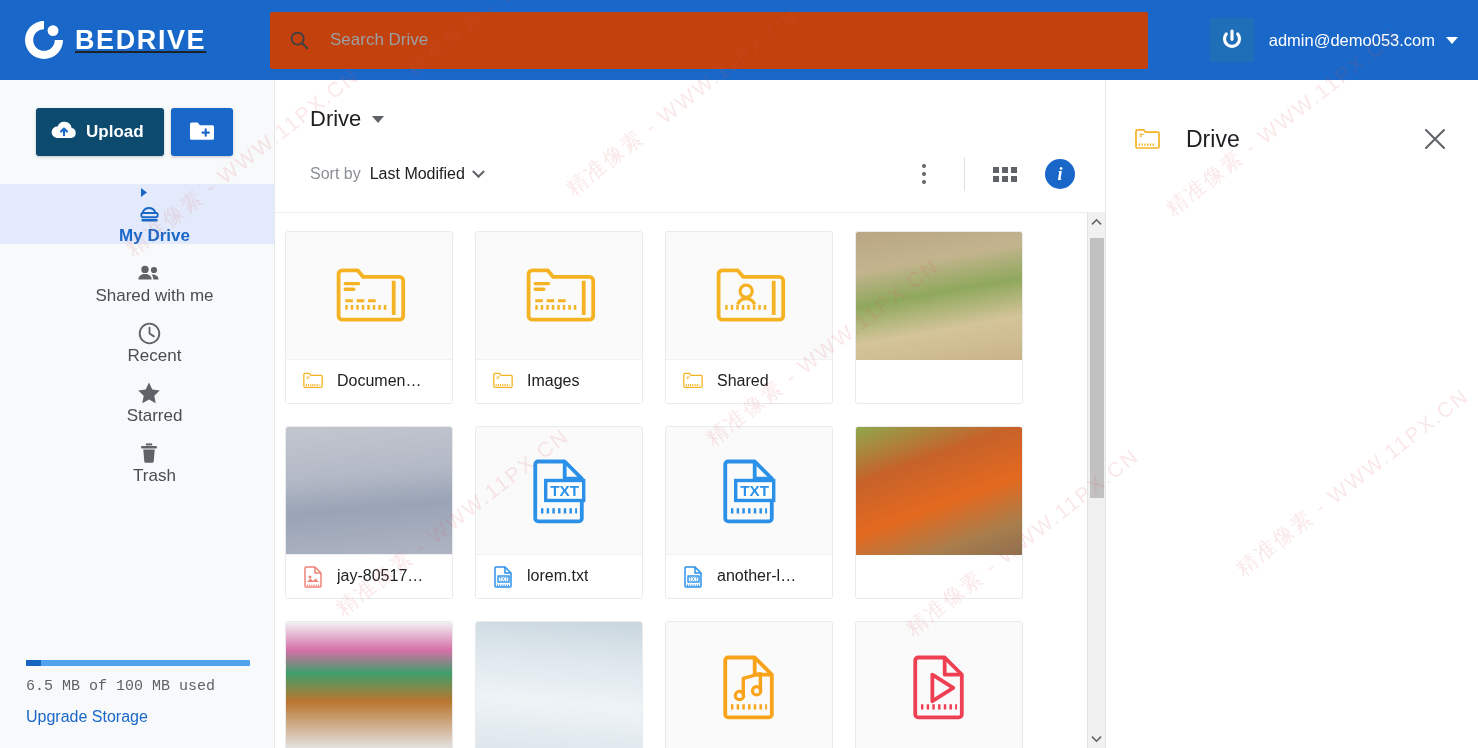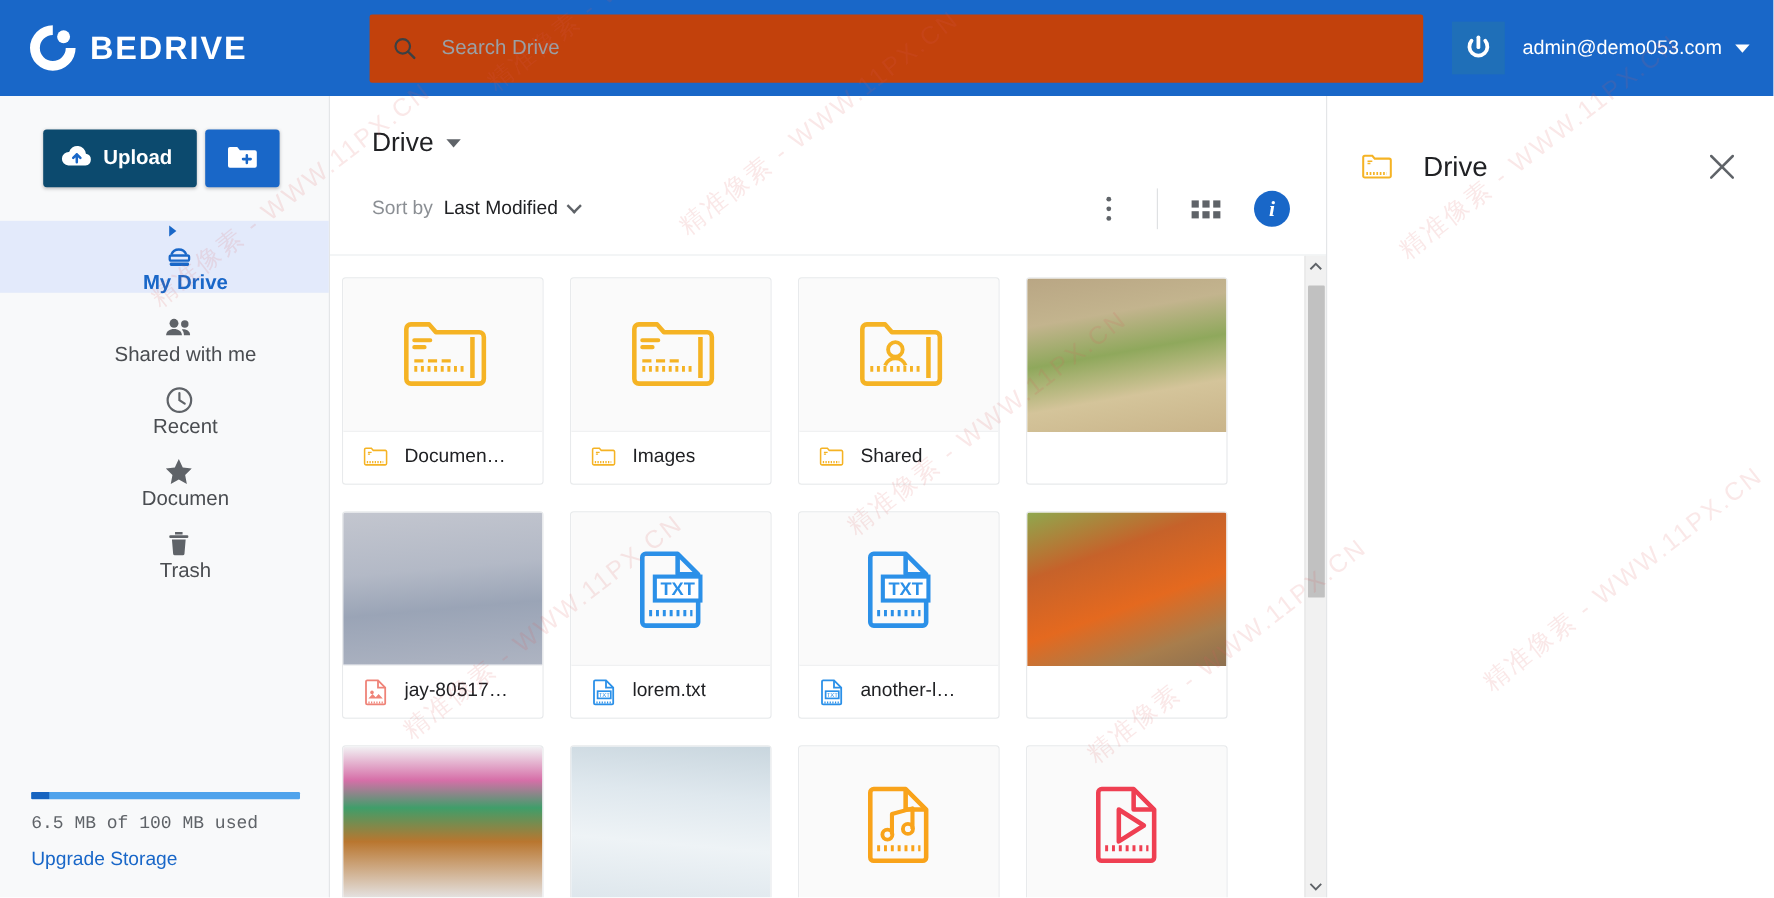--- a/index.html
+++ b/index.html
@@ -12,21 +12,21 @@
   }
   .app { position: relative; width: 1478px; height: 748px; display: flex; flex-direction: column; }
 
   
   .header {
     height: 80px; min-height: 80px;
     background: #1967c8;
     display: flex; align-items: center;
     position: relative; z-index: 5;
   }
-  .brand { display: flex; align-items: center; width: 308px; padding-left: 22px; }
+  .brand { display: flex; align-items: center; width: 270px; padding-left: 22px; text-decoration: underline; }
   .brand-logo { width: 44px; height: 44px; flex: 0 0 44px; }
   .brand-name {
     color: #fff; font-size: 27px; font-weight: bold;
     letter-spacing: 1.6px; margin-left: 9px;
   }
   .search-wrap {
     width: 878px; height: 57px; background: #c2410c; border-radius: 2px;
     display: flex; align-items: center; padding: 0 18px;
   }
   .search-icon { flex: 0 0 22px; height: 22px; margin-right: 20px; }
@@ -295,21 +295,21 @@
           <span class="nav-label">Recent</span>
         </div>
 
         <div class="nav-item">
           <span class="disclosure"></span>
           <span class="nav-icon">
             <svg viewBox="0 0 26 26" width="26" height="26">
                 <path d="M13 2.6l3.3 6.9 7.5 1-5.5 5.3 1.4 7.5L13 19.6 6.3 23.3l1.4-7.5L2.2 10.5l7.5-1z" fill="#5f6368"></path>
               </svg>
           </span>
-          <span class="nav-label">Documen</span>
+          <span class="nav-label">Starred</span>
         </div>
 
         <div class="nav-item">
           <span class="disclosure"></span>
           <span class="nav-icon">
             <svg viewBox="0 0 26 26" width="24" height="24" fill="#5f6368">
                 <path d="M9.6 2.6h6.8v2.2H9.6z"></path>
                 <rect x="4.4" y="5.4" width="17.2" height="2.6" rx="1"></rect>
                 <path d="M6.8 9.2h12.4l-1.1 13.1a1.5 1.5 0 0 1-1.5 1.3H9.4a1.5 1.5 0 0 1-1.5-1.3z"></path>
               </svg>

